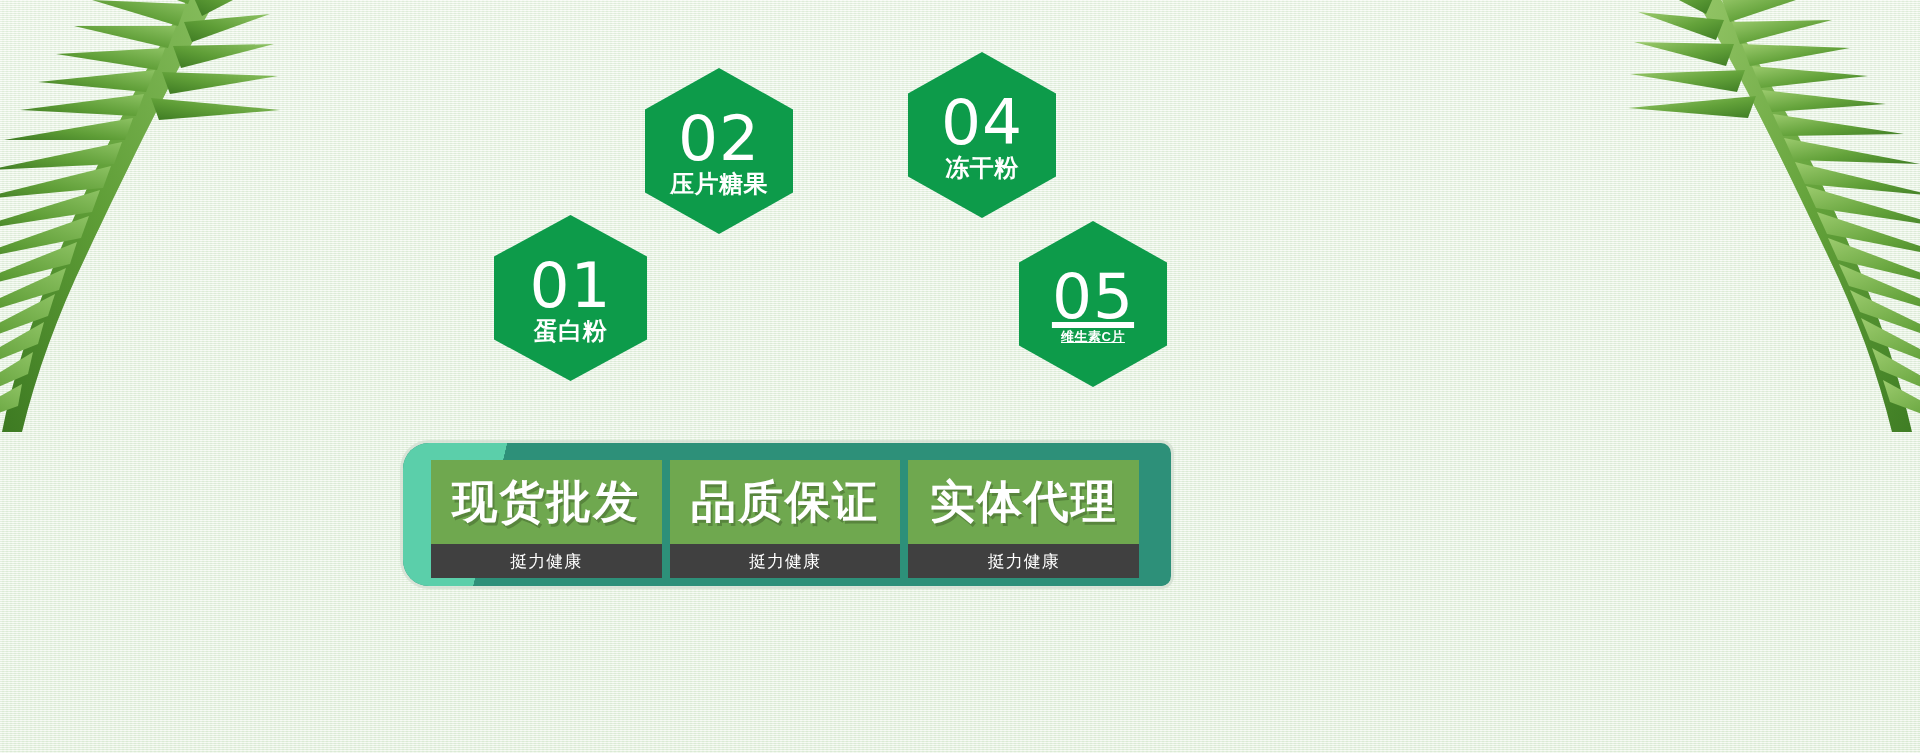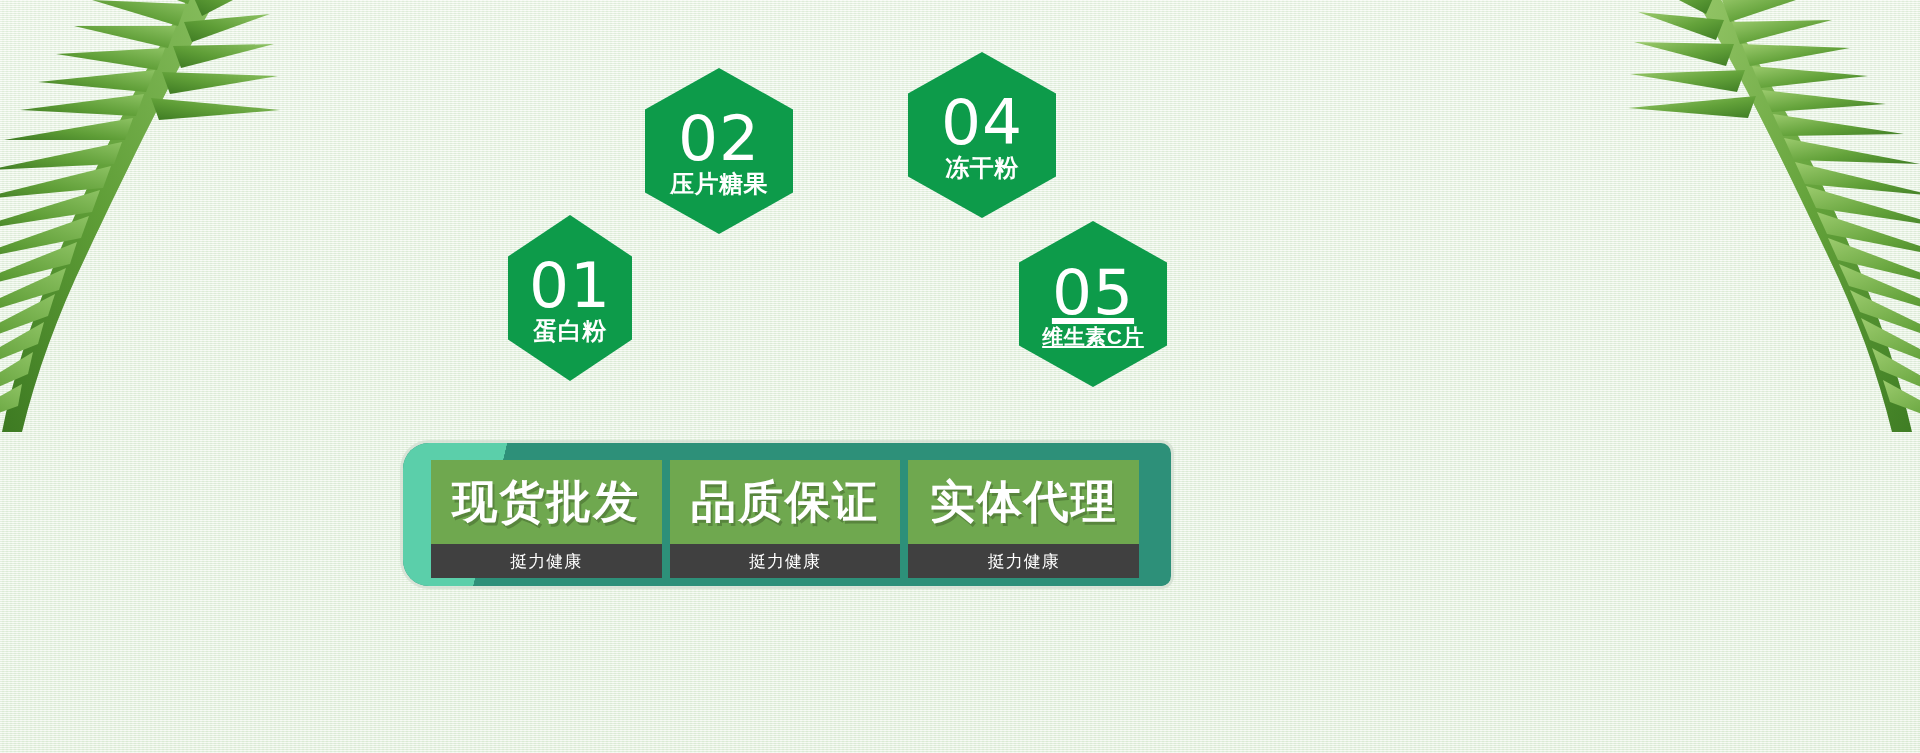--- a/index.html
+++ b/index.html
@@ -37,26 +37,26 @@
     font-family:"DejaVu Sans","Liberation Sans",sans-serif;
     margin-bottom:2px;
   }
   .hex .cap{
     font-size:24px;font-weight:700;letter-spacing:0.5px;
   }
   .hex.title .cap{font-size:27px;font-weight:700;letter-spacing:1px;}
 
   
   #hex-title{left:396px;top:73px;width:148px;height:166px;}
-  #hex-01   {left:508px;top:215px;width:124px;height:166px;}
+  #hex-01   {left:494px;top:215px;width:153px;height:166px;}
   #hex-02   {left:645px;top:68px; width:148px;height:166px;}
   #hex-03   {left:770px;top:221px;width:148px;height:166px;}
   #hex-04   {left:908px;top:52px; width:148px;height:166px;}
   #hex-05   {left:1019px;top:221px;width:148px;height:166px;text-decoration:underline;}
-  #hex-05 .cap{font-size:21px;}
+  #hex-05 .cap{font-size:13px;}
 
   
   #banner{
     position:absolute;left:403px;top:443px;width:768px;height:143px;
   }
   .banner-shell{
     position:absolute;inset:0;
     background:#2d9079;
     border-radius:26px 10px 10px 26px;
     box-shadow:0 0 0 3px rgba(210,222,208,0.75);

